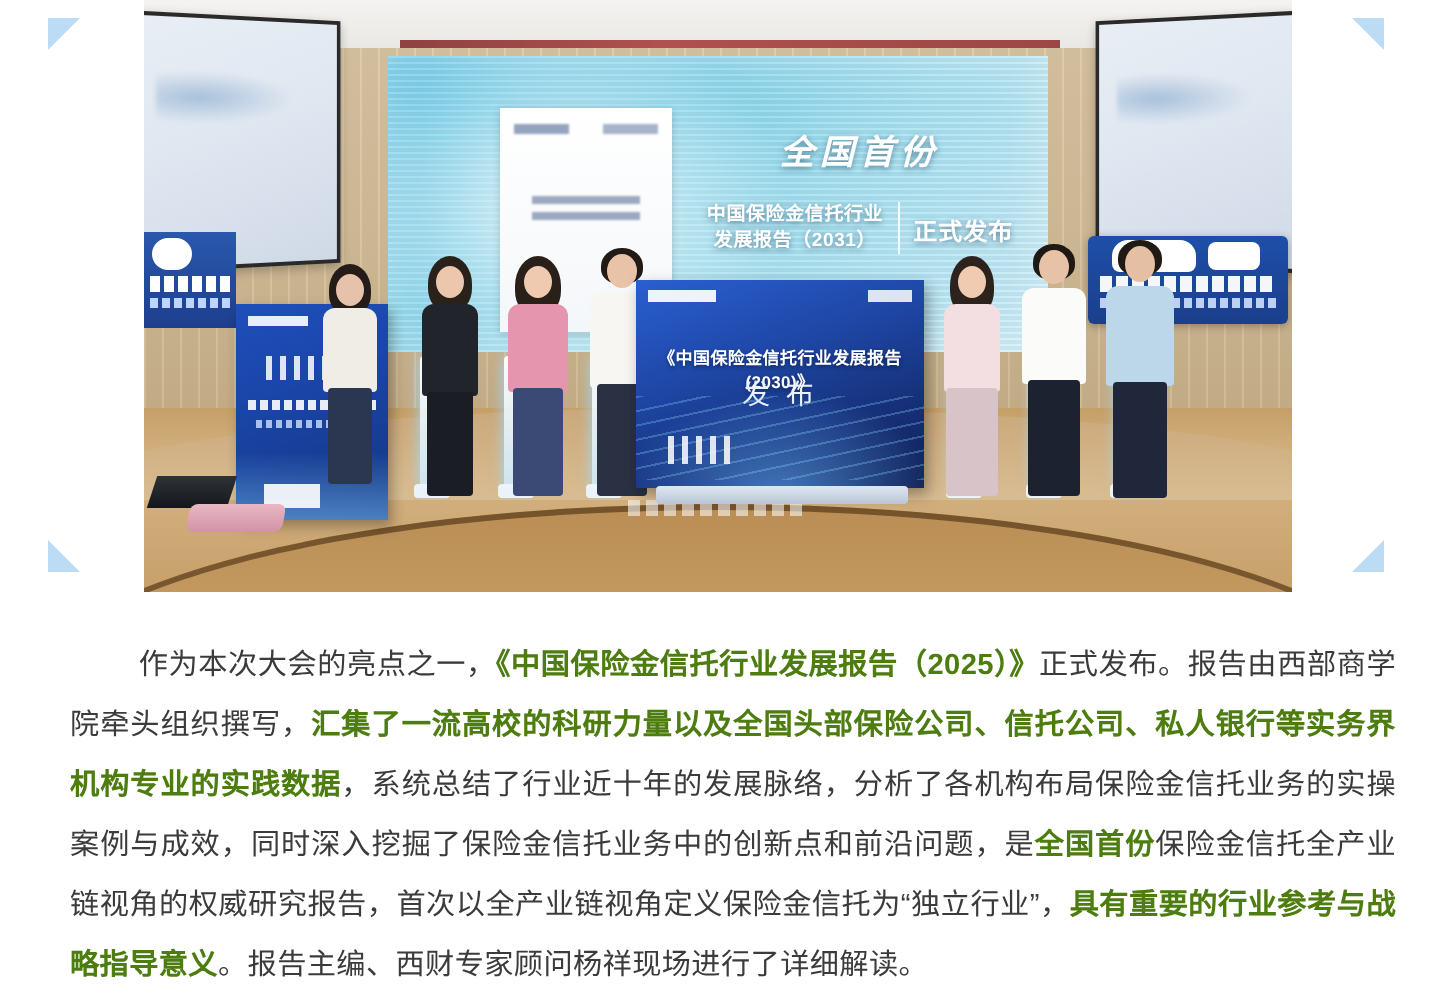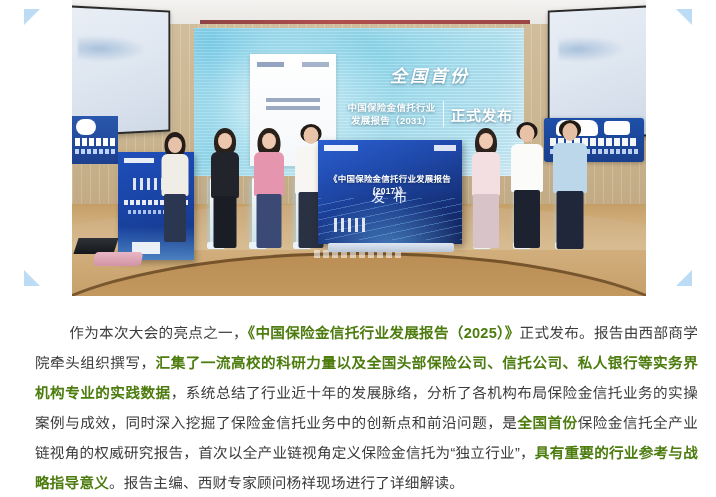--- a/index.html
+++ b/index.html
@@ -165,21 +165,21 @@
   }
   .led-row {
     display: flex;
     align-items: center;
     justify-content: center;
     margin-top: 14px;
     gap: 7px;
   }
   .led-left-lines { font-size: 9.5px; font-weight: 700; line-height: 13px; letter-spacing: .3px;}
   .led-div { width: 1px; height: 26px; background: rgba(255,255,255,.85); }
-  .led-right { font-size: 15px; font-weight: 700; letter-spacing: .5px; text-align: center;}
+  .led-right { font-size: 12px; font-weight: 700; letter-spacing: .5px; text-align: center;}
 
   
   .wall-banner{
     position:absolute; right: 2px; top: 118px; width: 100px; height: 44px;
     background: linear-gradient(180deg,#1e4fa8,#1a3f8c);
     border-radius: 3px;
     overflow:hidden;
     box-shadow: 0 1px 4px rgba(0,0,0,.3);
   }
   .wall-banner .wb-logo{
@@ -470,21 +470,21 @@
       <div class="person" style="left:478px; top:120px; width:40px; height:130px;">
         <div class="p-hair" style="top:0; width:22px; height:18px; background:#201a15;"></div>
         <div class="p-head" style="top:3px; width:15px; height:18px; background:#e5bfa4;"></div>
         <div class="p-body" style="top:23px; width:34px; height:50px; background:#bcd7ea;"></div>
         <div class="p-legs" style="top:71px; width:27px; height:58px; background:#20273a;"></div>
       </div>
 
       <div class="board">
         <div class="b-logo"></div>
         <div class="b-logo-r"></div>
-        <div class="b-title">《中国保险金信托行业发展报告(2017)》</div>
+        <div class="b-title">《中国保险金信托行业发展报告(2030)》</div>
         <div class="b-sub">发 布</div>
         <div class="b-wave"></div>
         <div class="b-lines"></div>
         <div class="b-city"></div>
       </div>
       <div class="board-stand"></div>
 
     </div>
   </div>
 

